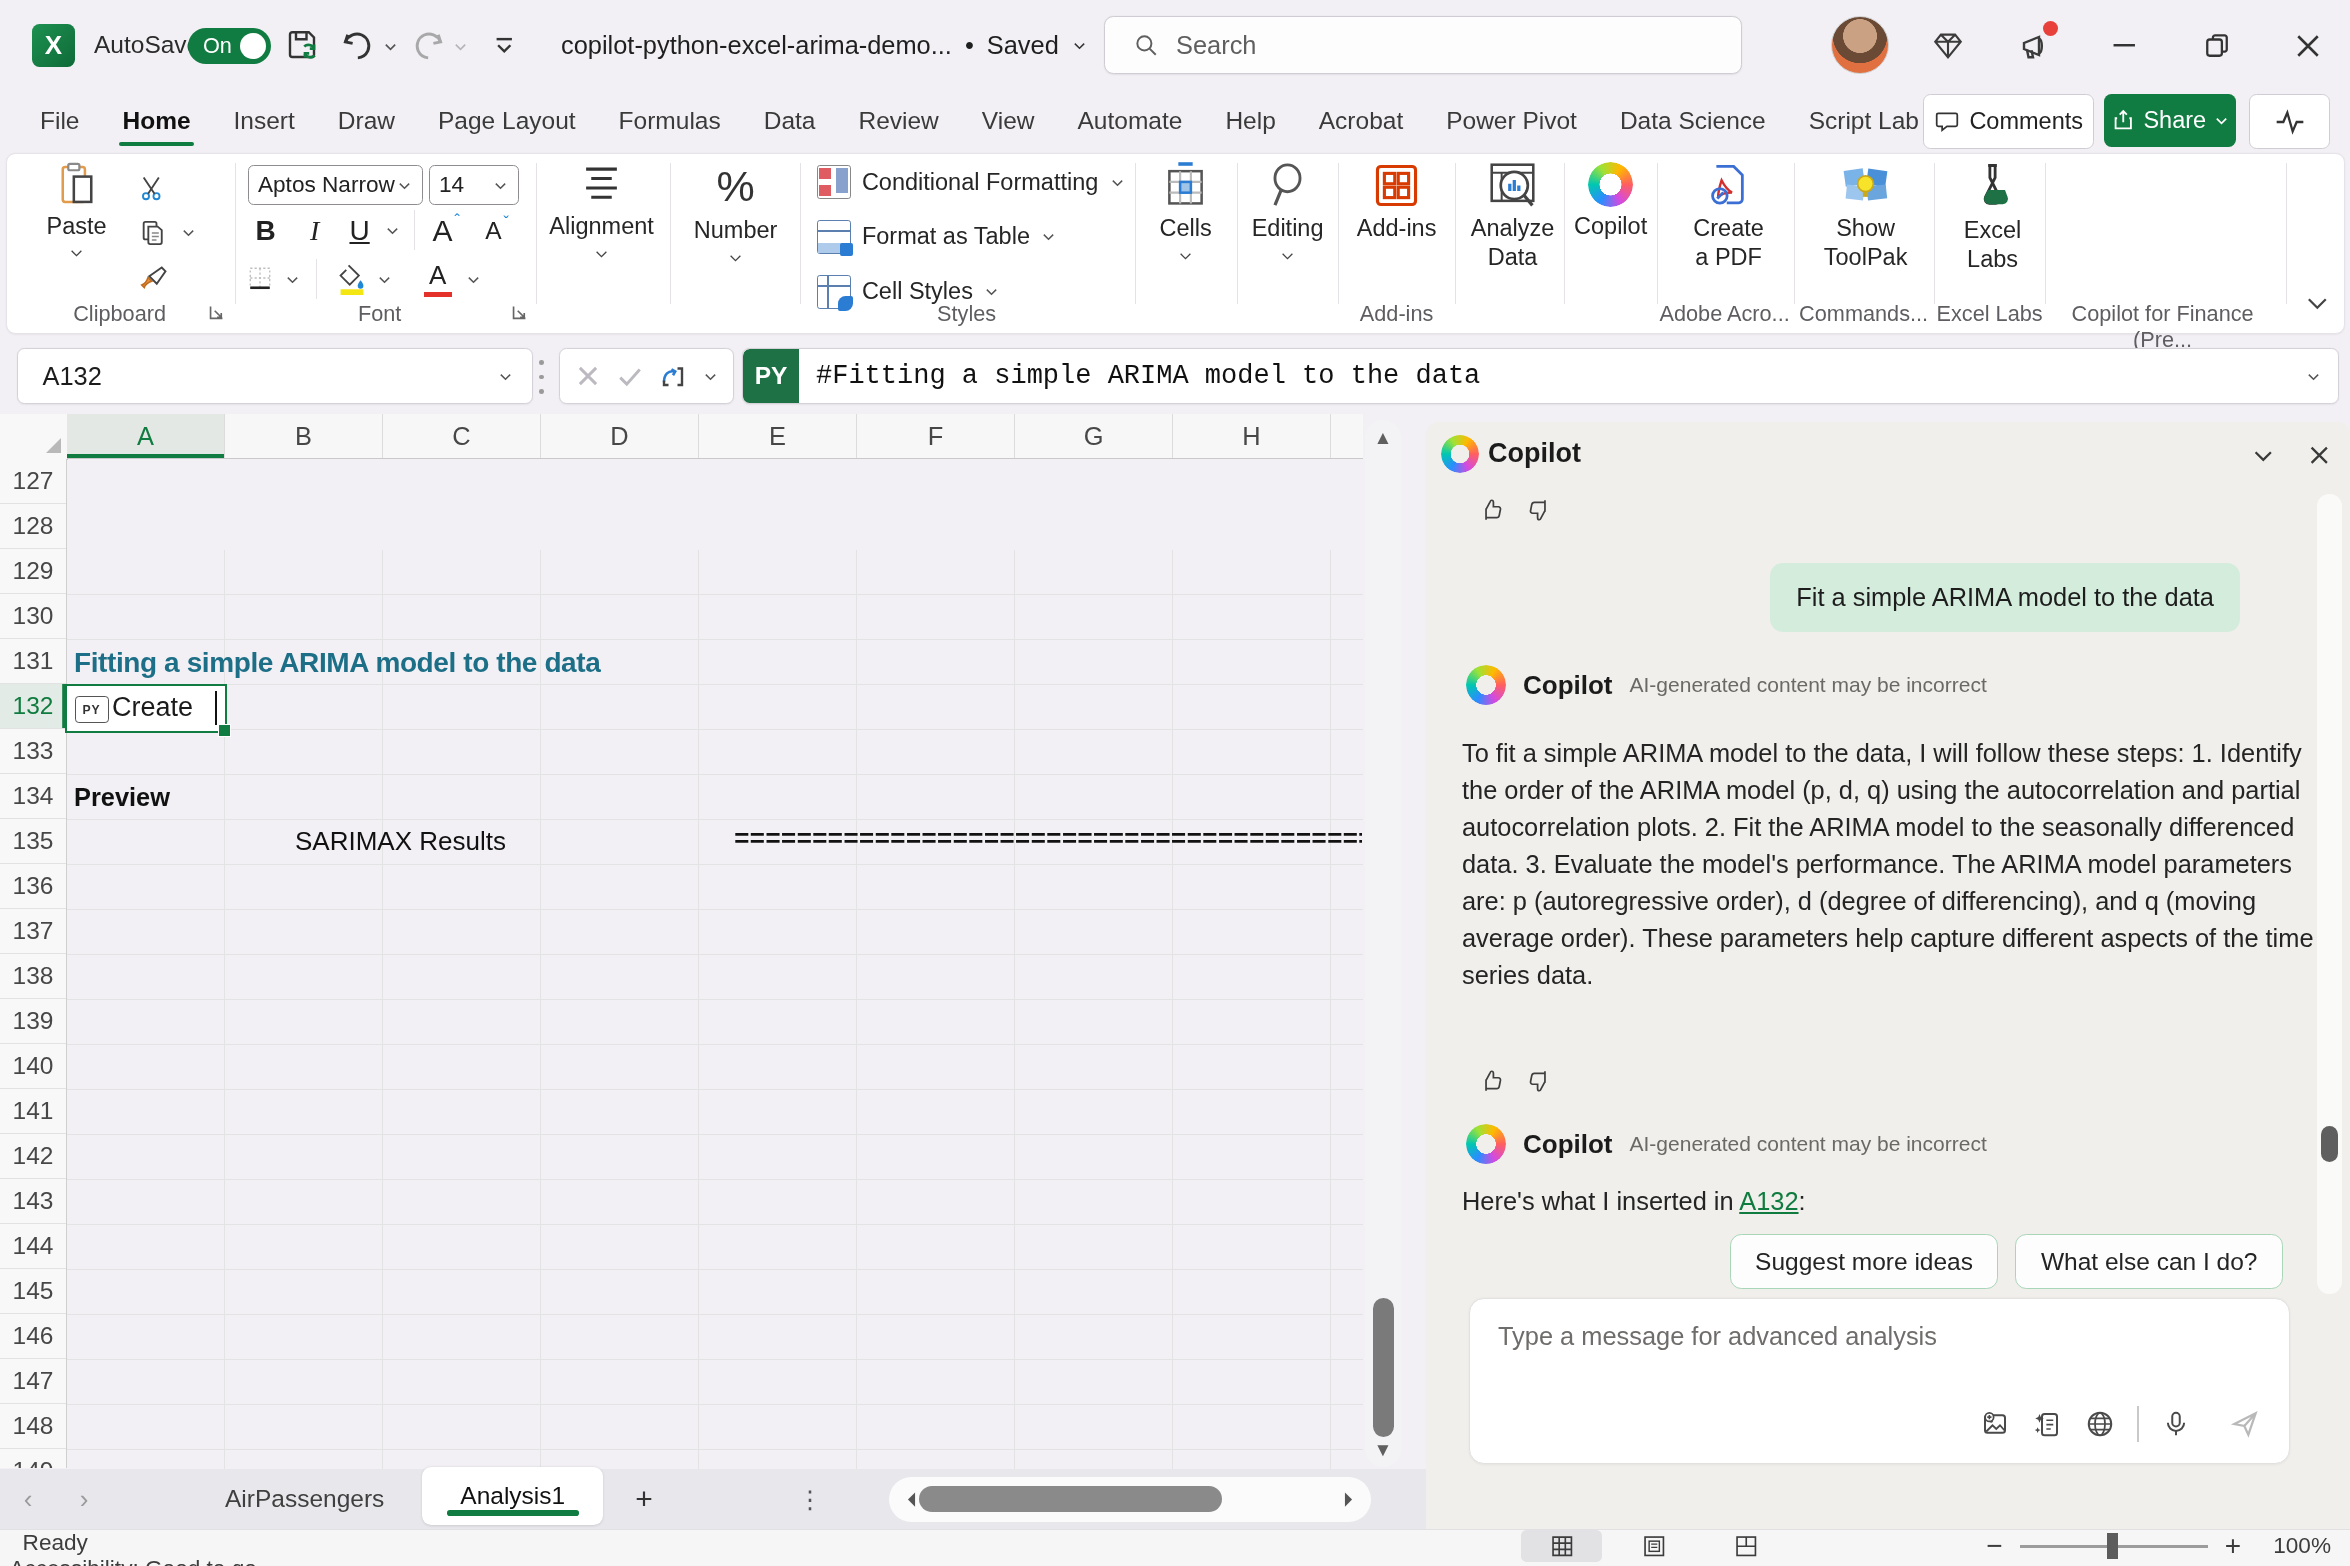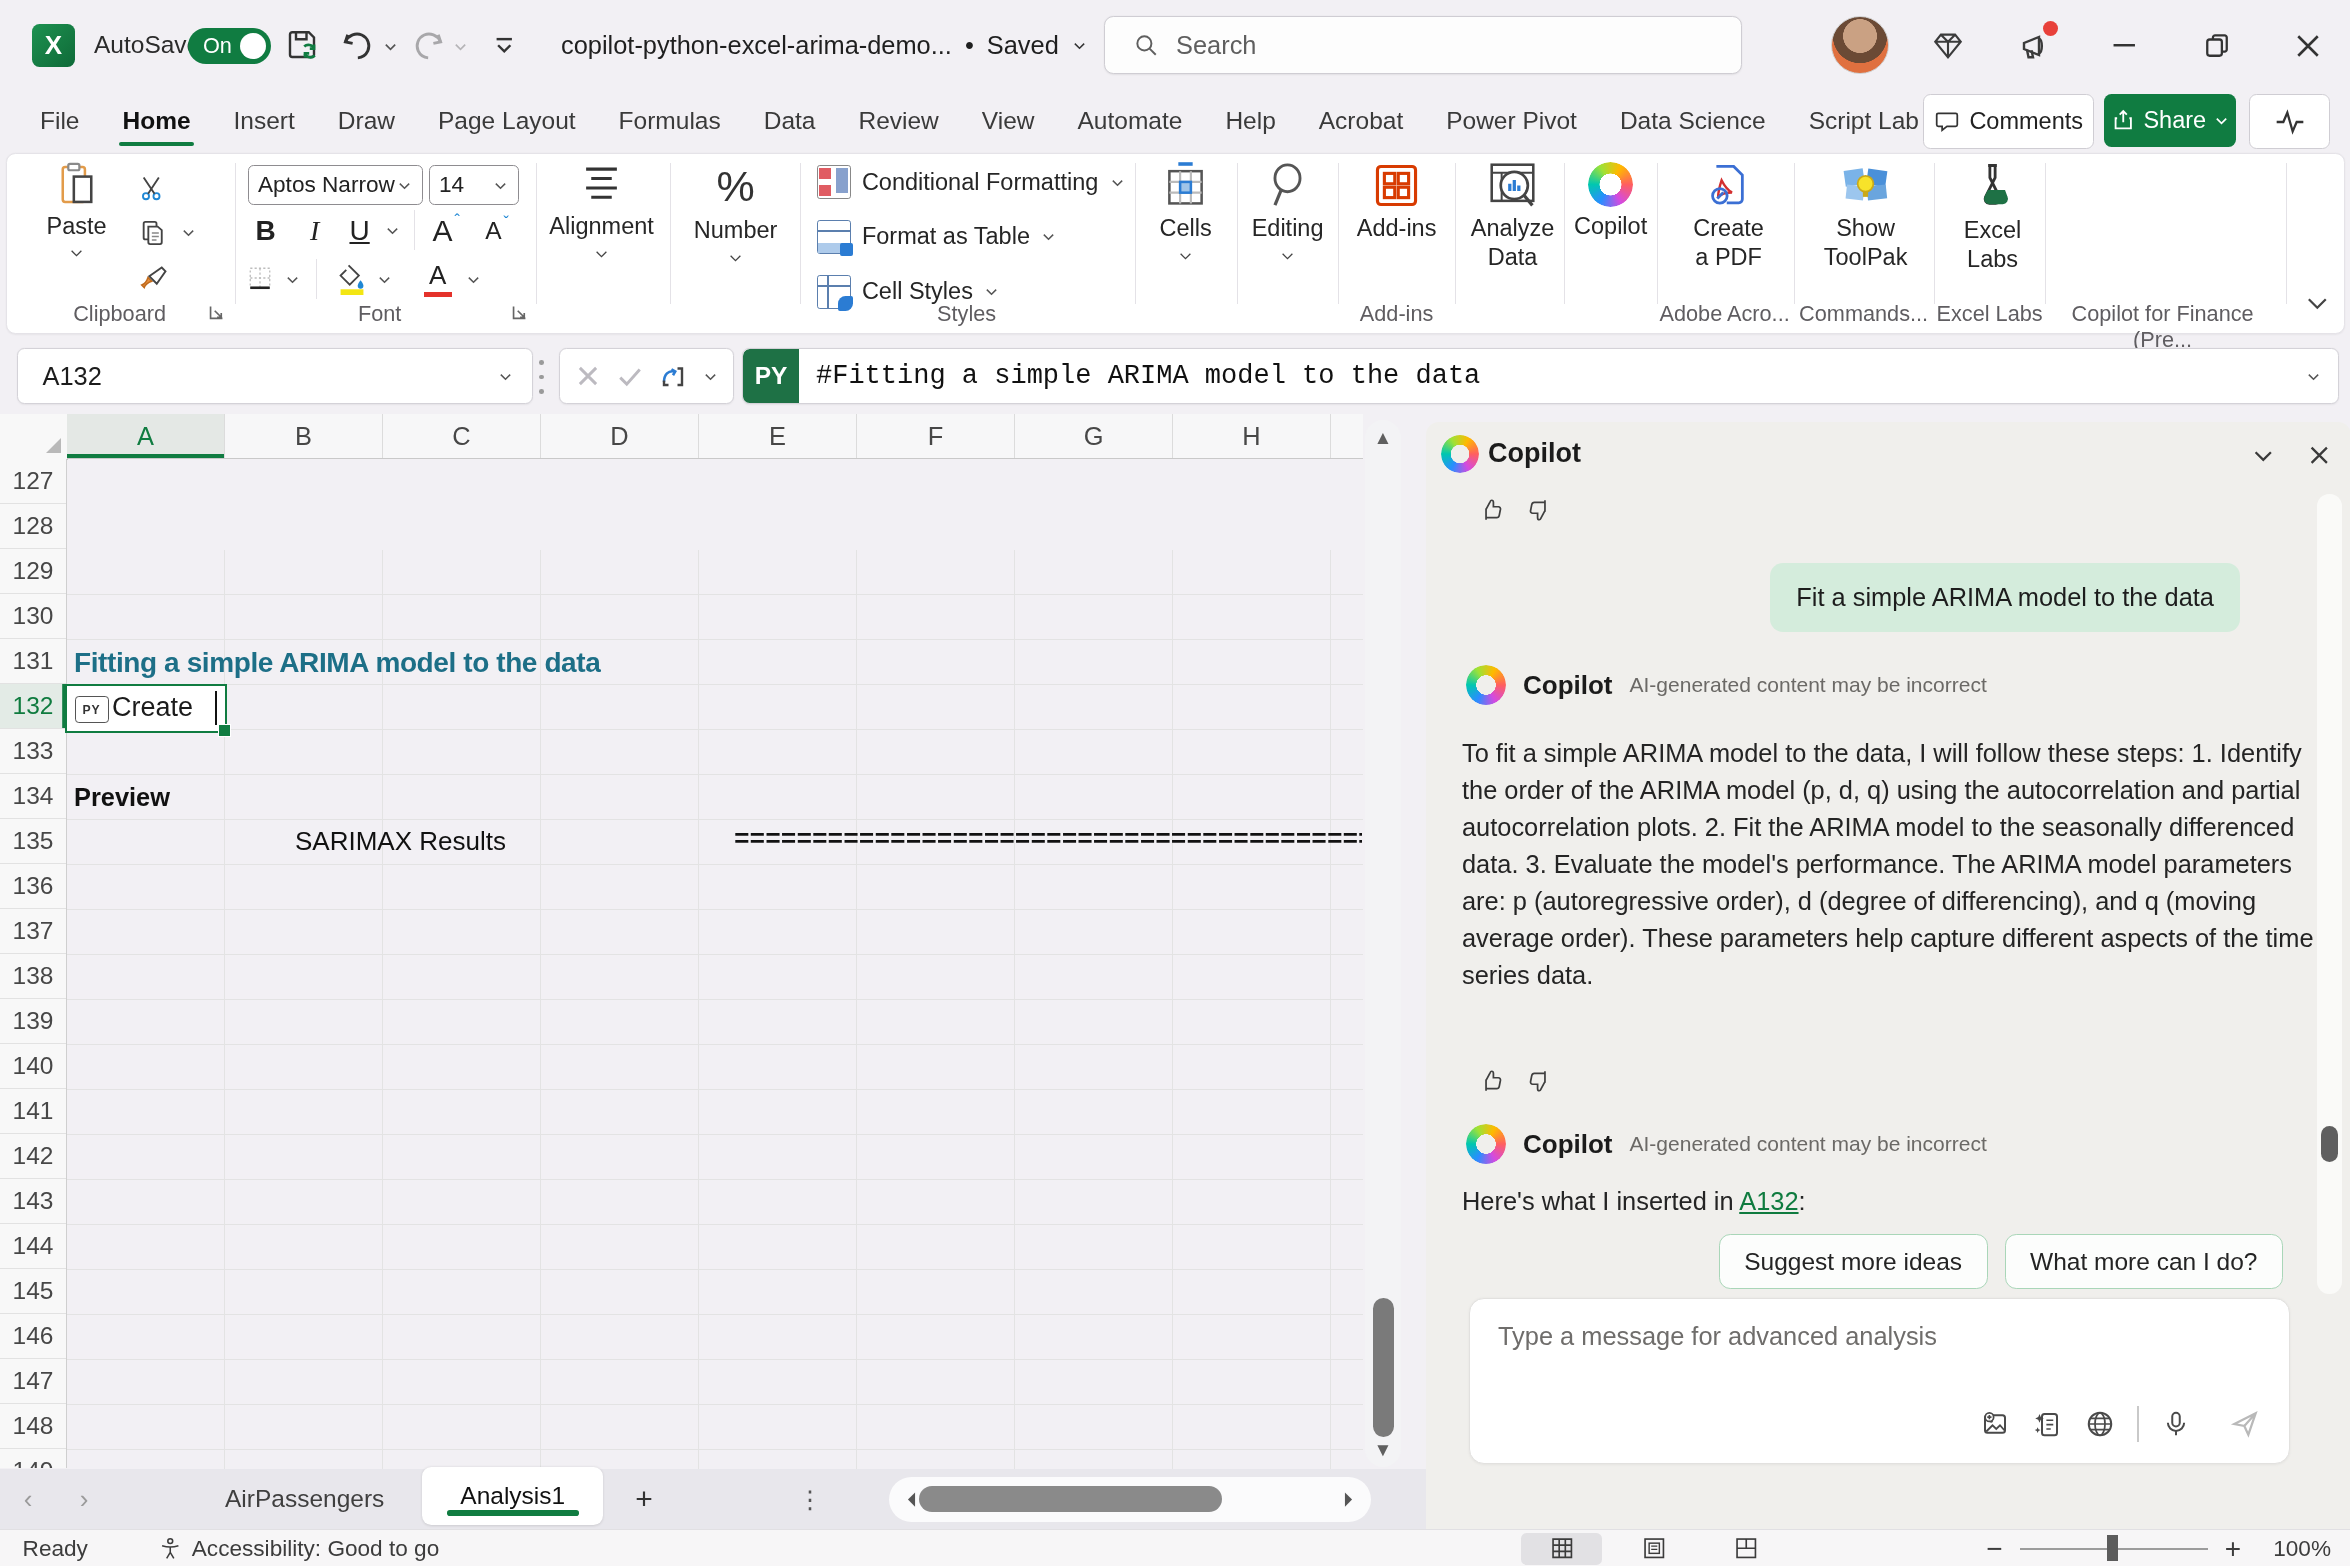--- a/index.html
+++ b/index.html
@@ -72,21 +72,21 @@
   .arr{color:#5f5f5f;font-size:19px;width:36px;text-align:center;}
   
   .sheetbar{left:0;top:1469px;width:1426px;height:60px;background:#e8e7ec;display:flex;align-items:center;}
   .navchev{font-size:26px;color:#9b9b9b;width:56px;text-align:center;}
   .stab{font-size:24.5px;color:#3f3f3f;padding:0 38px;height:60px;display:flex;align-items:center;}
   .stab.active{background:#fff;border-radius:9.4px;margin-top:-5.6px;height:58px;color:#111;position:relative;box-shadow:0 0.9px 2.8px rgba(0,0,0,.12);}
   .stab.active::after{content:"";position:absolute;left:24.5px;right:24.5px;bottom:9.4px;height:5.6px;border-radius:2.8px;background:#107c41;}
   .hscroll{position:absolute;left:889px;top:7.5px;width:482px;height:45px;background:#fbfbfc;border-radius:22.6px;display:flex;align-items:center;}
   .hthumb{position:absolute;left:30px;top:9.4px;width:303px;height:26px;background:#8a8a8a;border-radius:13px;}
   
-  .statusbar{left:0;top:1529px;width:2350px;height:38px;background:#f7f6f7;border-top:0.9px solid #e1e0e3;display:flex;align-items:center;font-size:22.6px;color:#3c3c3c;box-sizing:border-box;}
+  .statusbar{left:0;top:1529px;width:2350px;height:38px;background:#f7f6f7;border-top:0.9px solid #e1e0e3;display:flex;font-size:22.6px;color:#3c3c3c;box-sizing:border-box;flex-direction:column;}
   .viewbtn{width:81px;height:32px;border-radius:5.6px;display:flex;align-items:center;justify-content:center;}
   .viewbtn.active{background:#e2e1e4;}
   
   .pane{left:1426px;top:422px;width:925px;height:1107px;background:#f0efec;border-radius:13px 13px 0 0;overflow:hidden;font-size:25.4px;color:#242424;}
   .cologo{border-radius:50%;background:conic-gradient(from 210deg,#2a8dff,#00c7b0,#9de237,#ffb900,#ff5f5f,#d44ae0,#2a8dff);-webkit-mask:radial-gradient(circle,transparent 0 34%,#000 35%);mask:radial-gradient(circle,transparent 0 34%,#000 35%);}
   .pane-h{left:0;top:0;width:925px;height:66px;}
   .pane-title{font-weight:bold;font-size:27px;color:#1b1b1b;}
   .thumbs{display:flex;gap:21px;}
   .bubble{right:111px;top:141px;background:#d4ecdc;border-radius:13px;padding:20px 26px;font-size:25.4px;color:#1d1d1d;white-space:nowrap;}
   .msghead{display:flex;align-items:center;gap:17px;}
@@ -703,21 +703,21 @@
       <div class="cologo" style="width:40px;height:40px"></div>
       <span class="who">Copilot</span>
       <span class="disc">AI-generated content may be incorrect</span>
     </div>
     <div class="ab" style="left:36px;top:765px;font-size:25.4px">
       <span>Here's what I inserted in </span><a class="ilink">A132</a><span>:</span>
     </div>
 
     <div class="ab pills">
       <div class="pill">Suggest more ideas</div>
-      <div class="pill">What more can I do?</div>
+      <div class="pill">What else can I do?</div>
     </div>
 
     <div class="ab inputbox">
       <div class="ab placeholder">Type a message for advanced analysis</div>
       <div class="inicons">
         <svg width="30" height="30" viewBox="0 0 24 24">
             <rect x="4" y="5" width="16" height="14" rx="2" fill="none" stroke="#4a4a4a" stroke-width="1.6"></rect>
             <circle cx="9" cy="9.5" r="1.4" fill="#4a4a4a"></circle>
             <path d="M5 18l5-5 3 3 3-3 3.5 4" fill="none" stroke="#4a4a4a" stroke-width="1.5"></path>
             <circle cx="7.5" cy="6.5" r="3.4" fill="#fff" stroke="#4a4a4a" stroke-width="1.4"></circle>

